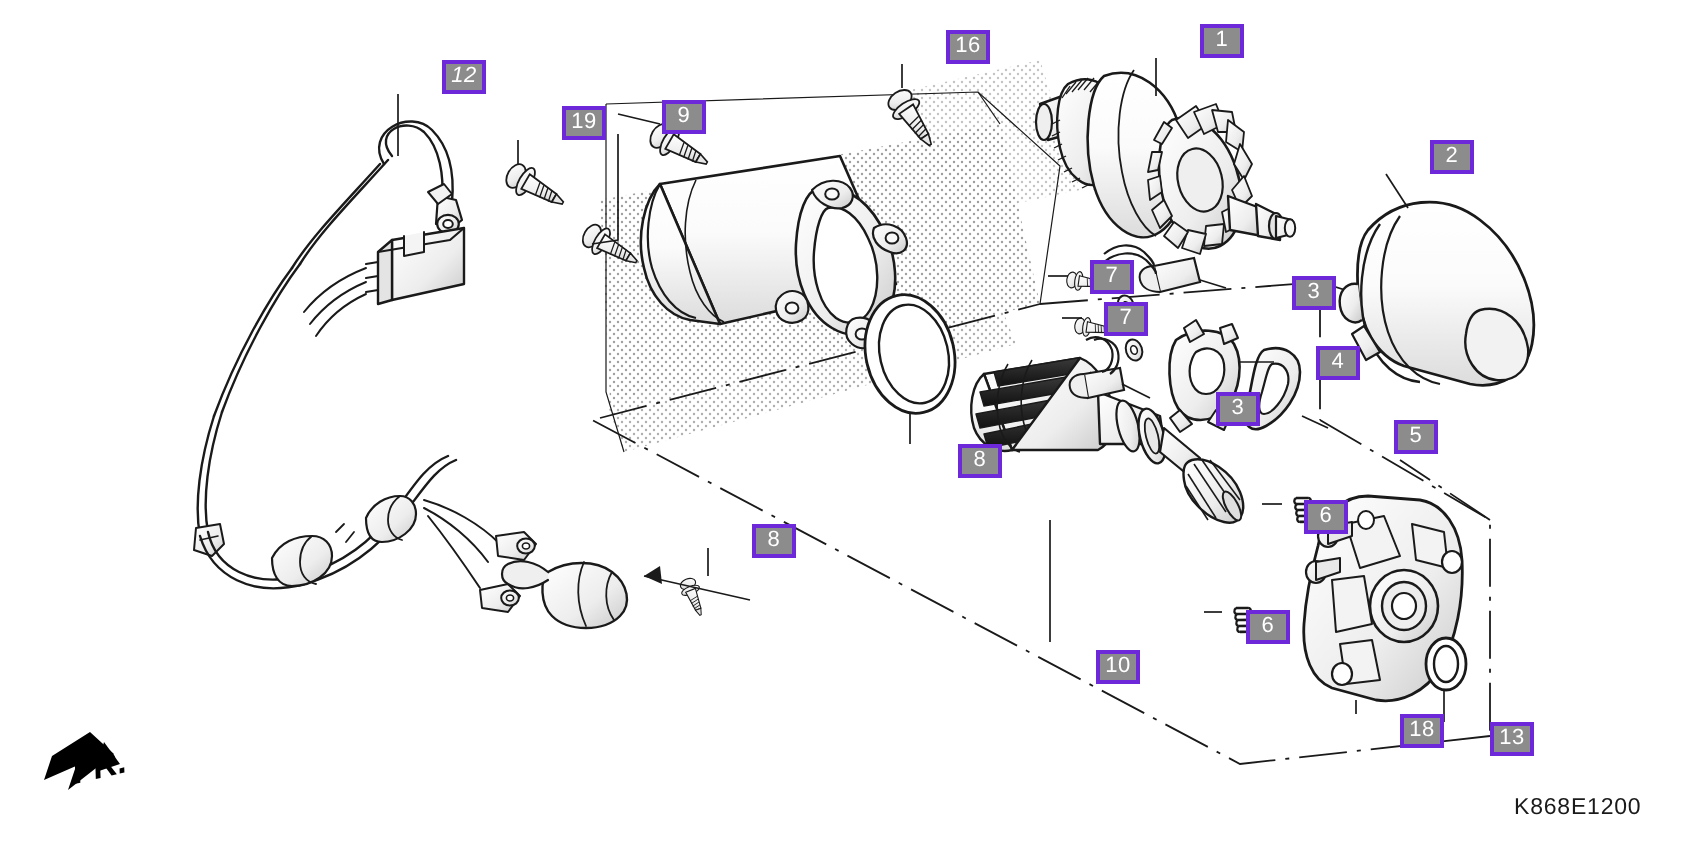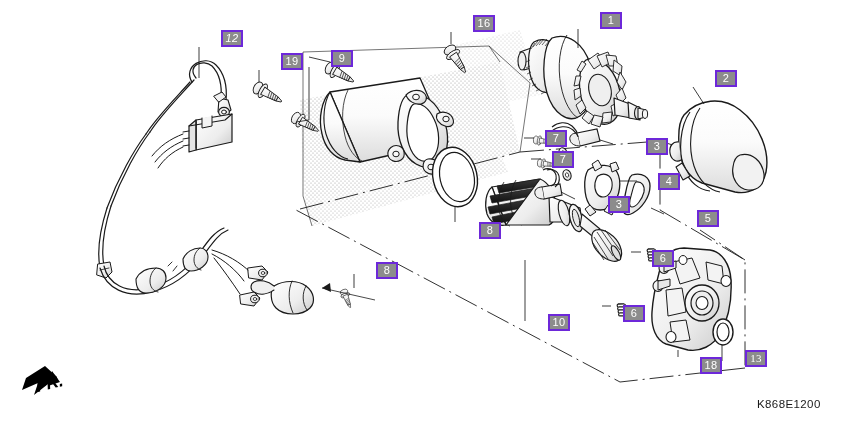--- a/index.html
+++ b/index.html
@@ -484,22 +484,22 @@
       <div class="callout" style="left: 512px; top: 130px;">7</div>
       <div class="callout" style="left: 613px; top: 138px;">3</div>
       <div class="callout" style="left: 519px; top: 151px;">7</div>
       <div class="callout" style="left: 625px; top: 173px;">4</div>
       <div class="callout" style="left: 575px; top: 196px;">3</div>
       <div class="callout" style="left: 664px; top: 210px;">5</div>
       <div class="callout" style="left: 446px; top: 222px;">8</div>
       <div class="callout" style="left: 619px; top: 250px;">6</div>
       <div class="callout" style="left: 590px; top: 305px;">6</div>
       <div class="callout" style="left: 343px; top: 262px;">8</div>
-      <div class="callout" style="left: 515px; top: 314px;">10</div>
+      <div class="callout" style="left: 515px; top: 325px;">10</div>
       <div class="callout" style="left: 667px; top: 357px;">18</div>
-      <div class="callout" style="left: 712px; top: 350px; font-family: Liberation Serif, serif;">13</div>
+      <div class="callout" style="left: 712px; top: 361px;">13</div>
     </div>
 
   <div class="fr-label" style="left: 36px; top: 374px;">FR.</div>
 
   <div class="partcode" style="left: 757px; top: 398px;">K868E1200</div>
 
 </div>
 
 </body></html>

